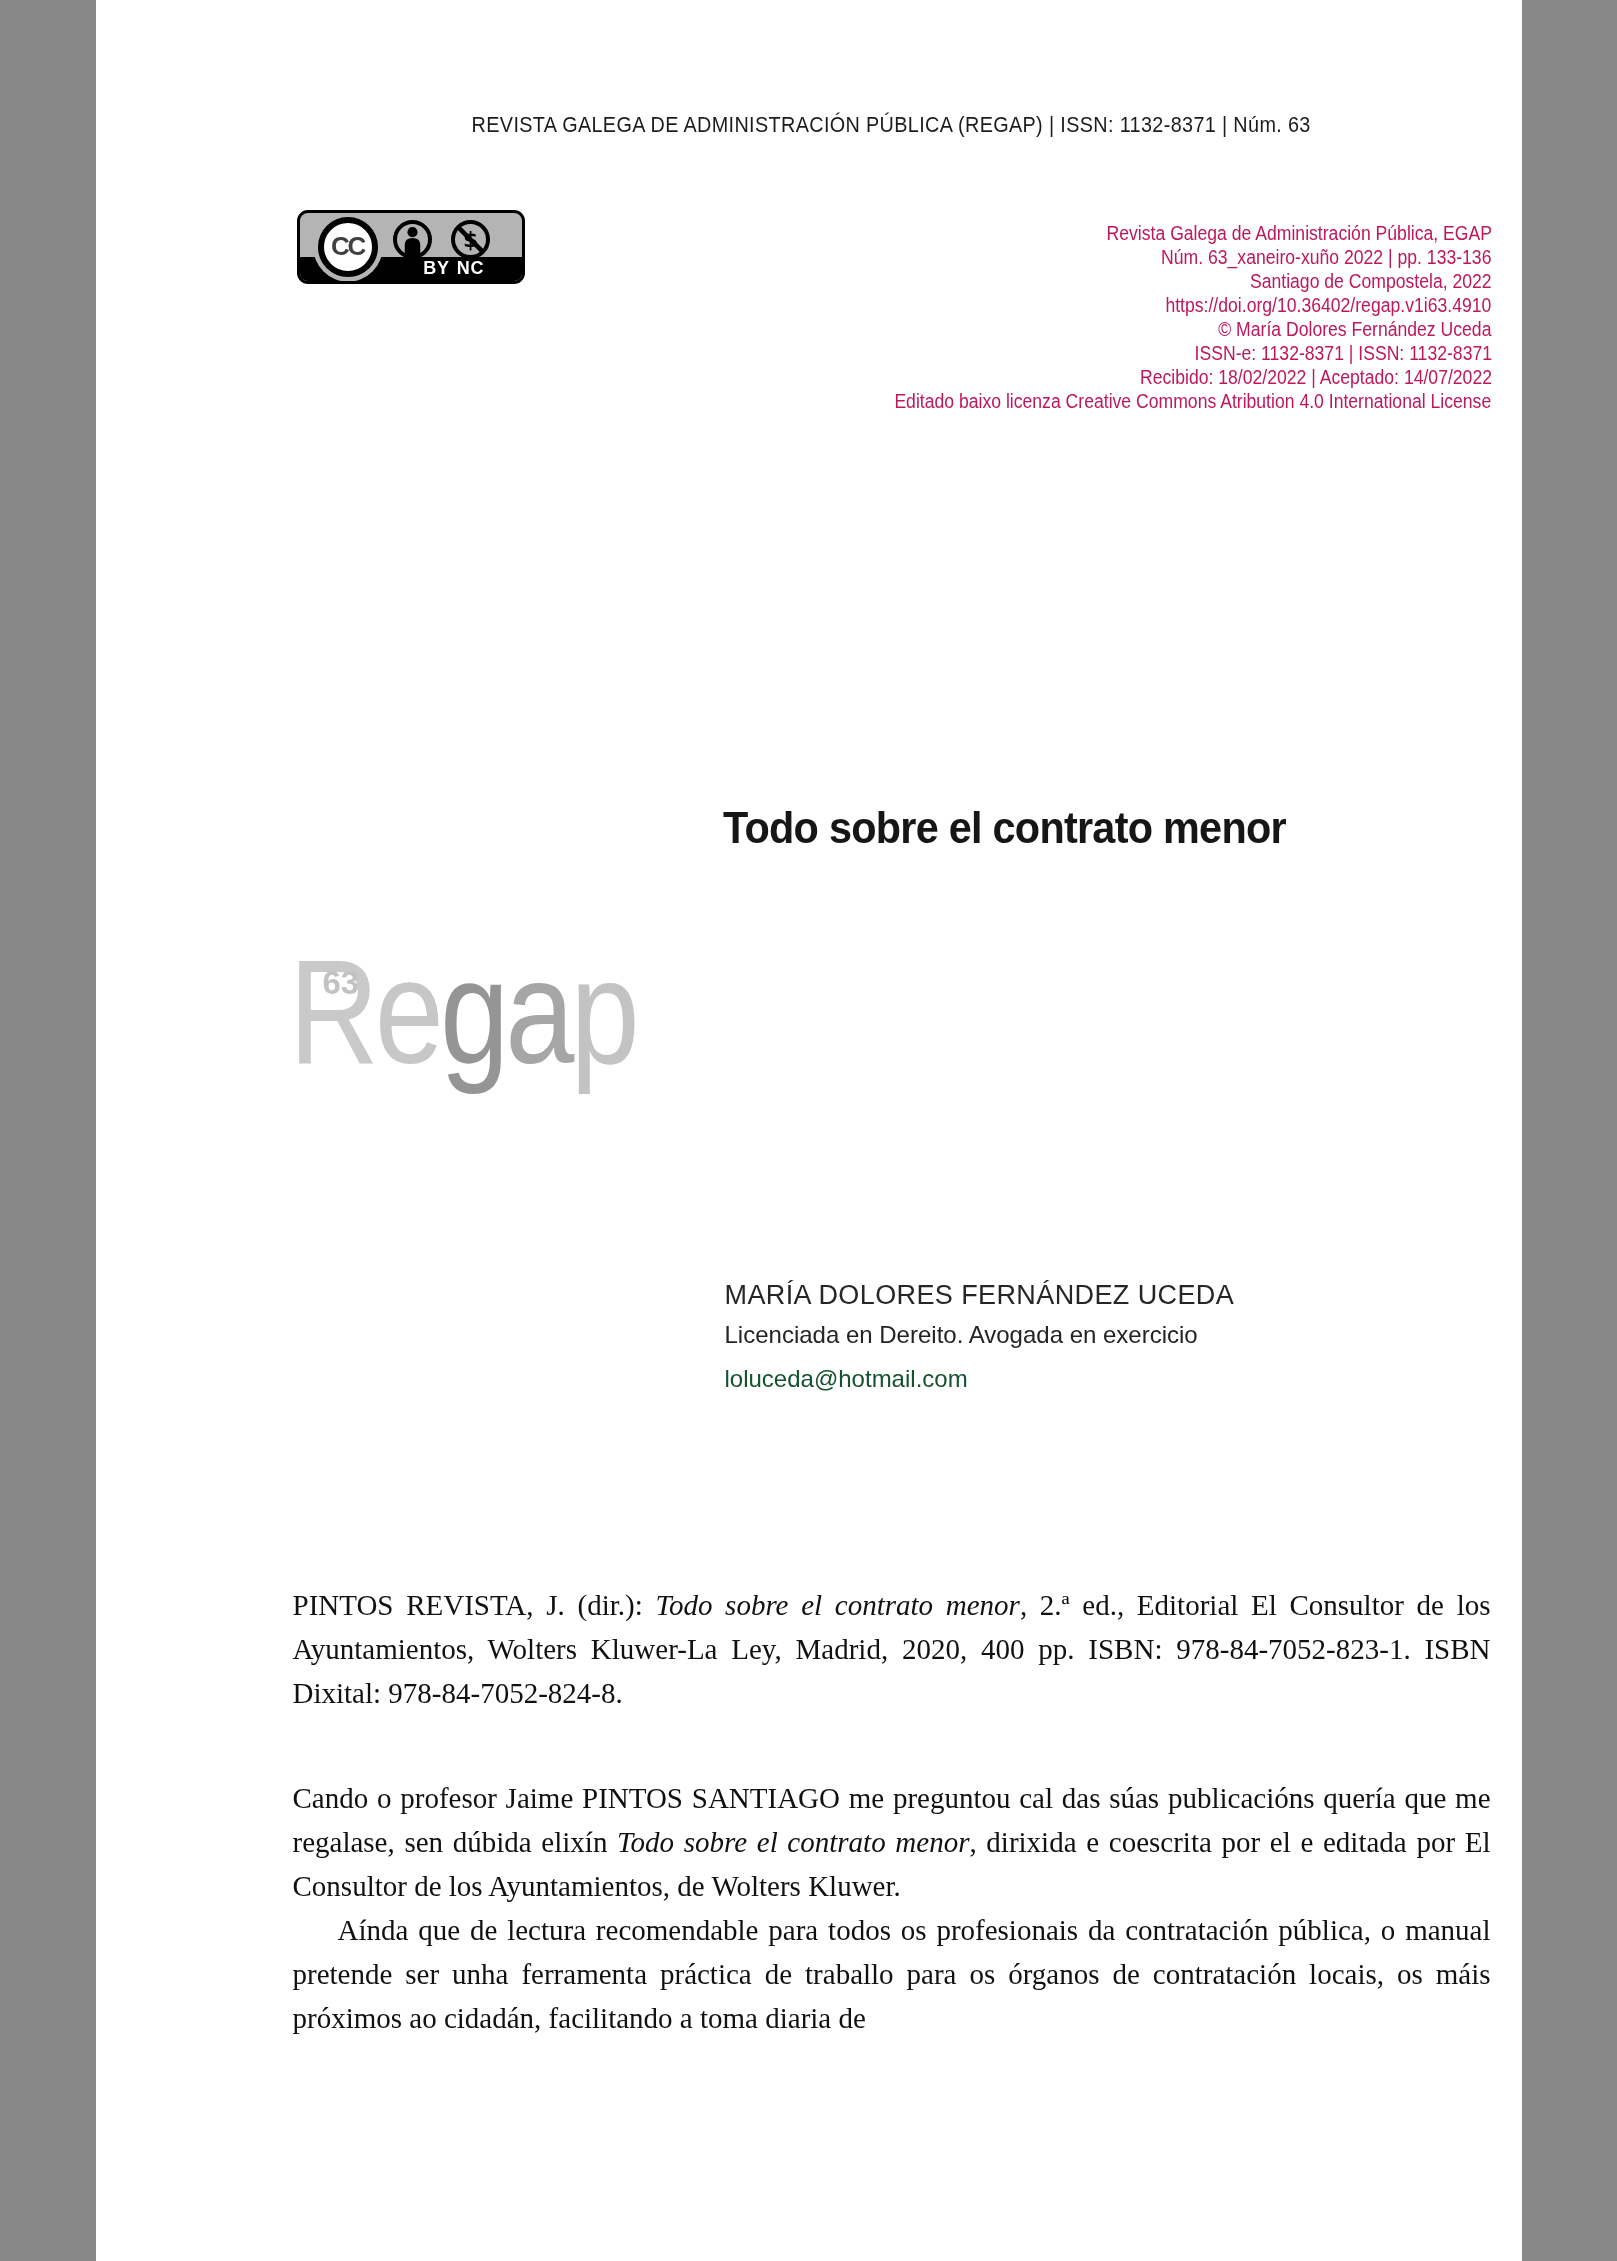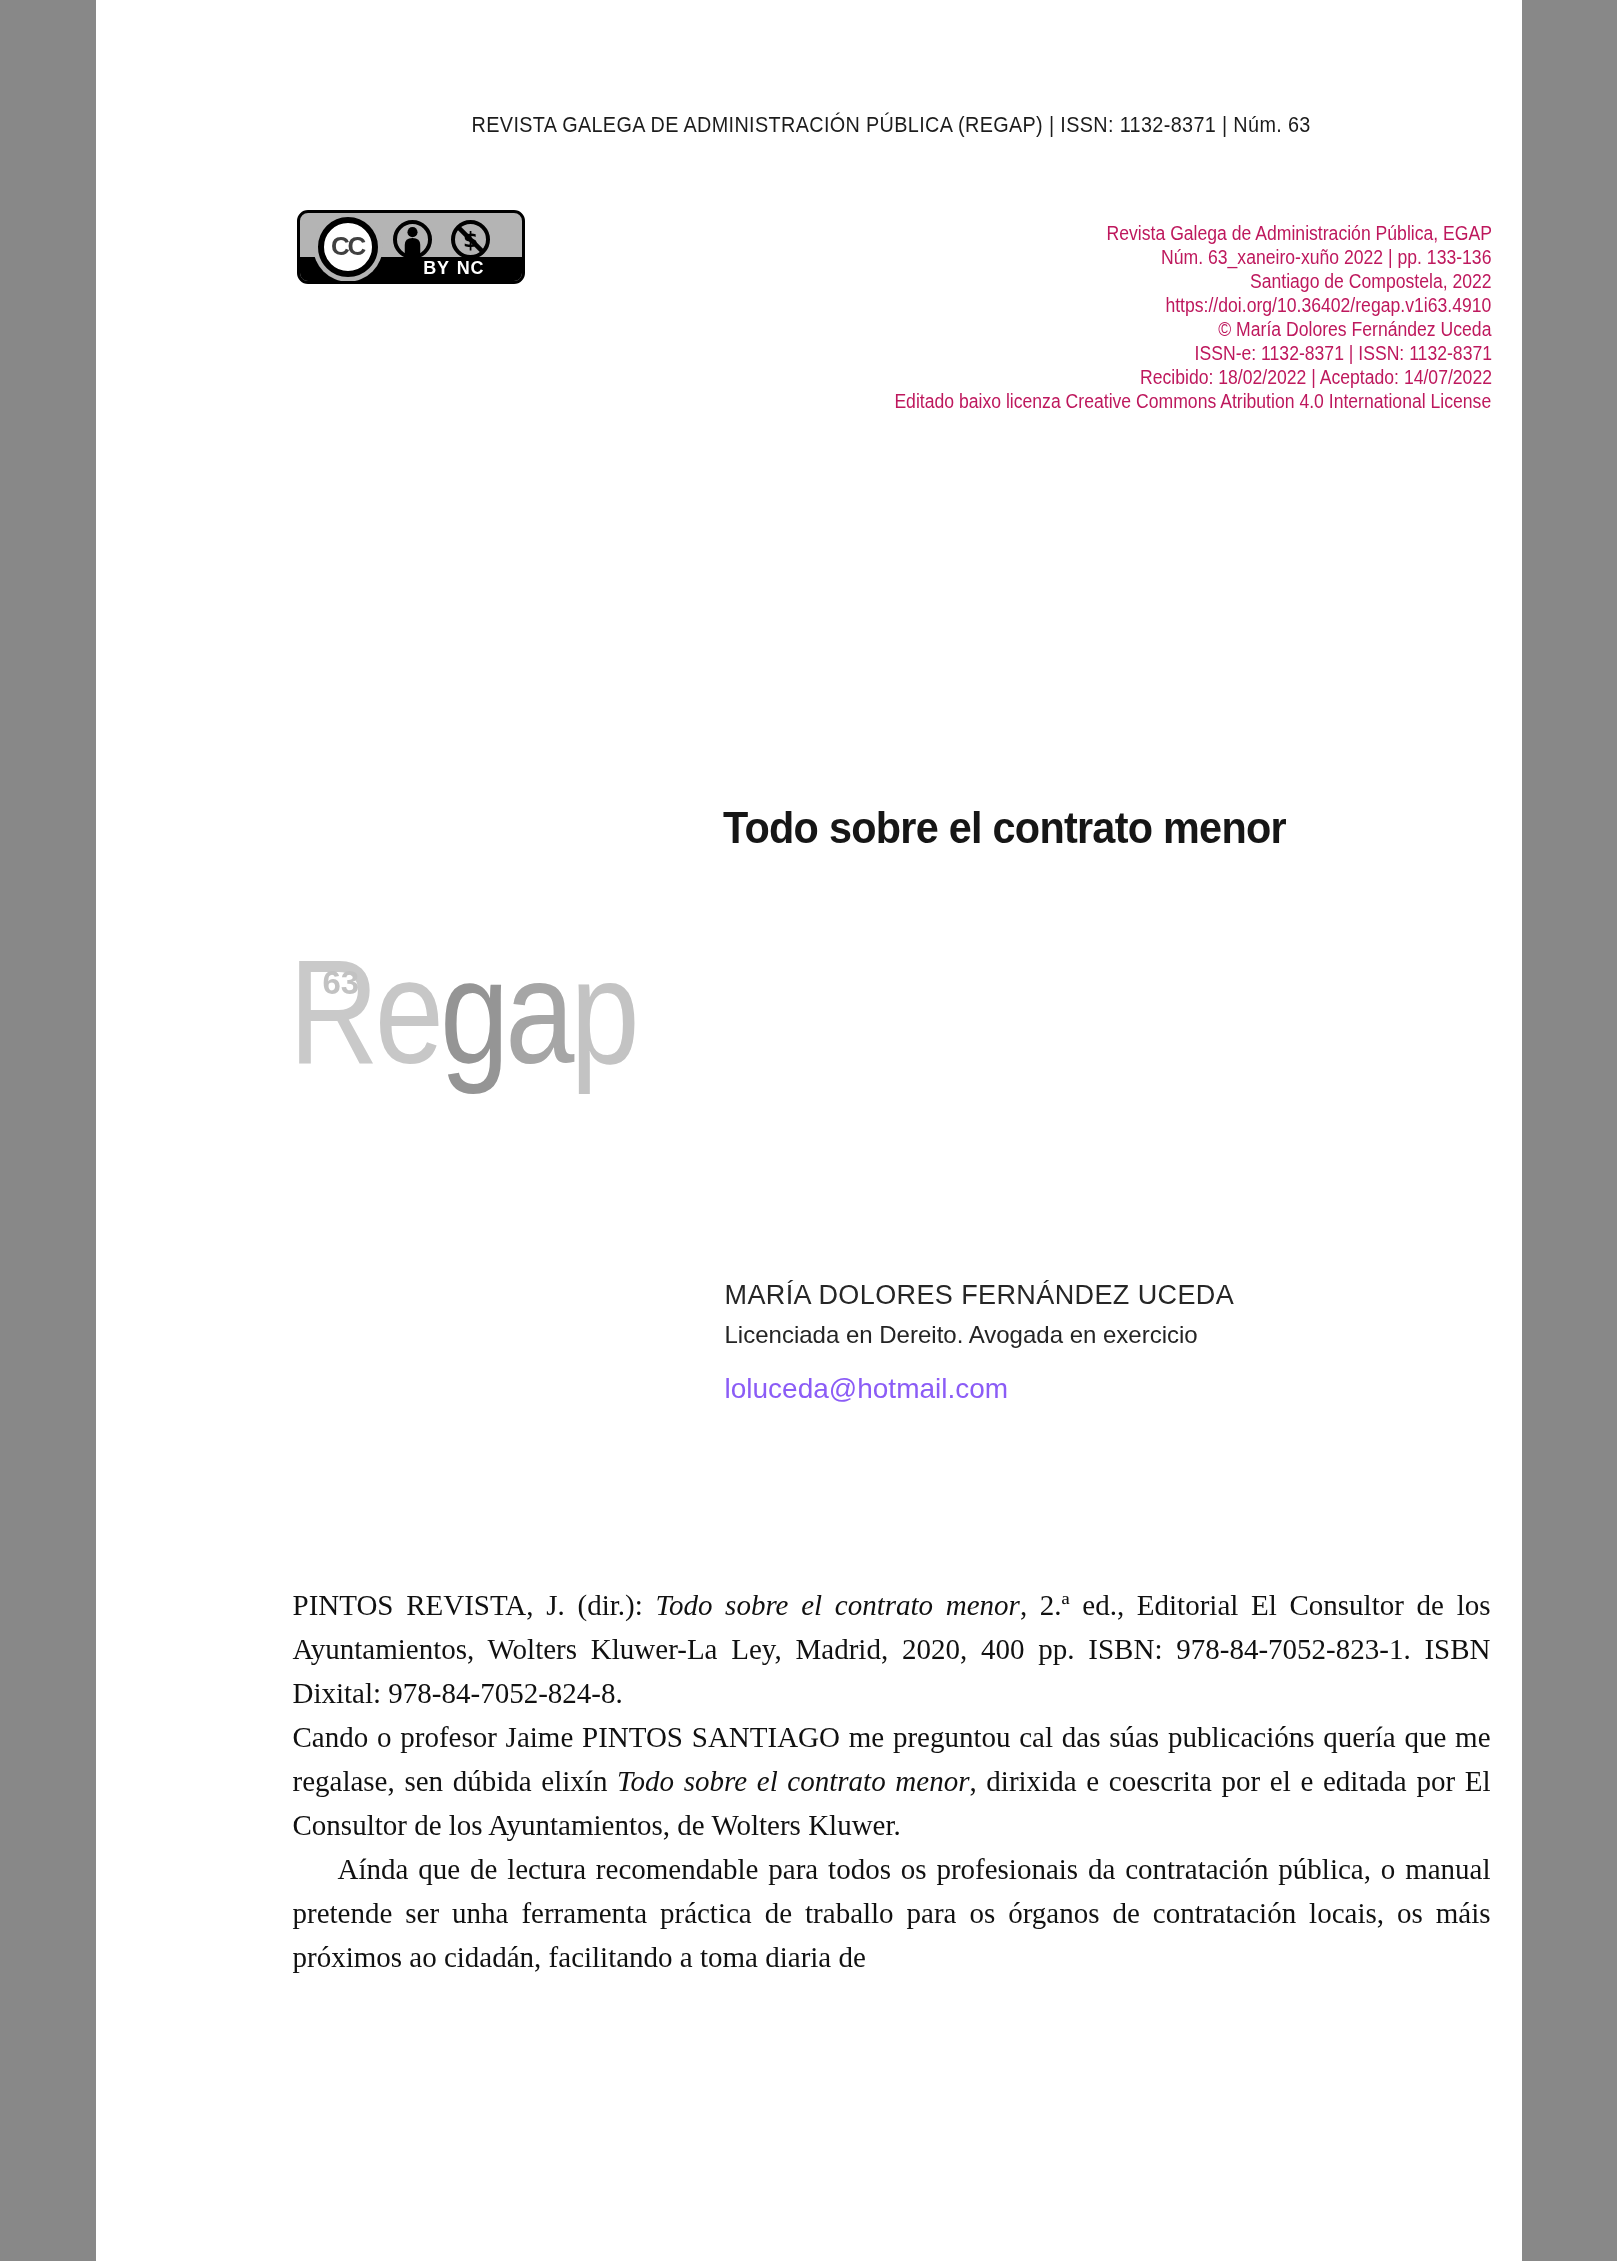--- a/index.html
+++ b/index.html
@@ -100,31 +100,31 @@
     position:absolute;left:1477px;top:1103px;height:152px;
     writing-mode:vertical-rl;transform:rotate(180deg);
     font-size:23px;font-weight:300;color:#4b4b4b;letter-spacing:3.1px;
     white-space:nowrap;
   }
 
   
   .author-block{position:absolute;left:629px;top:1278px;width:700px;color:#262626;}
   .author-name{font-size:27px;line-height:1.3;letter-spacing:0.4px;}
   .author-role{font-size:24px;line-height:1.3;margin-top:6.2px;color:#242424;}
-  .author-email{font-size:28px;line-height:1.3;margin-top:21px;color:#8b5cf6;}
+  .author-email{font-size:24px;line-height:1.3;margin-top:13px;color:#14532d;}
 
   
   .body-text{
     position:absolute;left:197px;top:1583px;width:1198px;
     font-family:"Liberation Serif",serif;
     font-size:29px;line-height:44px;color:#111;
     text-align:justify;
   }
   .body-text p{margin:0;}
-  .body-text p.p2{}
+  .body-text p.p2{margin-top:61px;}
   .body-text p.indent{text-indent:45px;}
   .body-text i{font-style:italic;}
 
   
   .page-number{
     position:absolute;left:1393px;top:2134px;width:121px;
     text-align:right;font-size:26px;color:#1f1f1f;letter-spacing:0.8px;
   }
 </style>
 </head>

